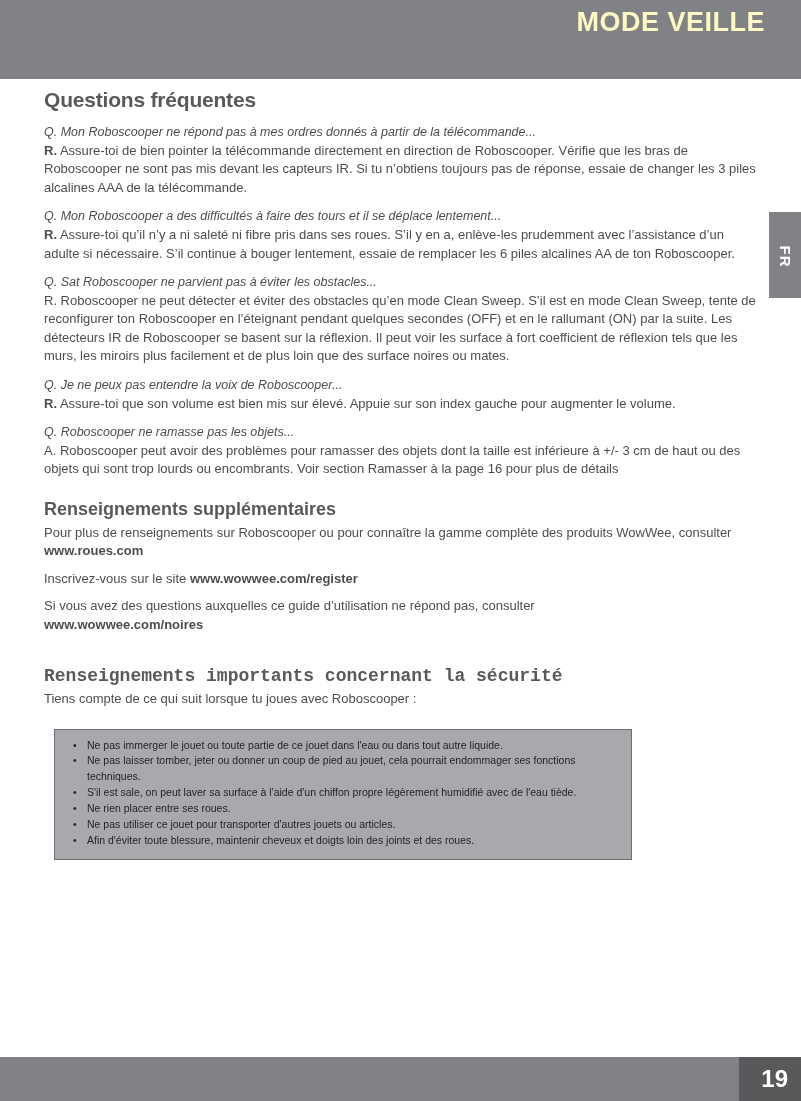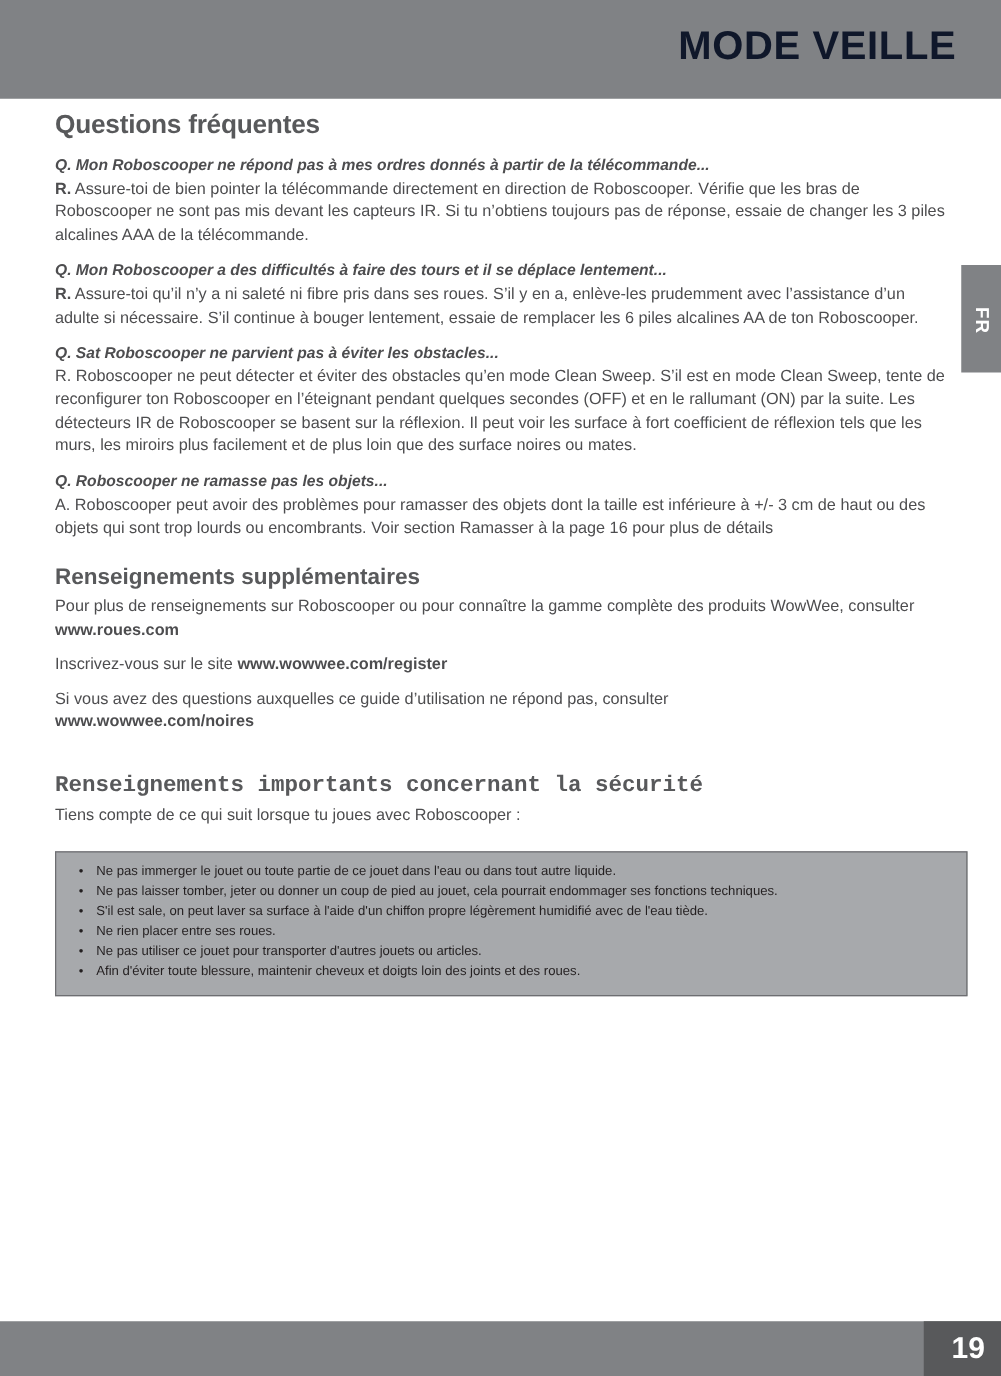--- a/index.html
+++ b/index.html
@@ -21,24 +21,24 @@
     position: absolute;
     top: 0;
     left: 0;
     width: 801px;
     height: 79px;
     background: #808285;
   }
   .header-title {
     position: absolute;
     right: 36px;
-    top: 18px;
-    font-size: 32px;
-    font-weight: bold;
-    color: #0f172a;
+    top: 7px;
+    font-size: 27px;
+    font-weight: bold;
+    color: #fef9c3;
     letter-spacing: 0.5px;
   }
 
   
   .side-tab {
     position: absolute;
     right: 0;
     top: 212px;
     width: 32px;
     height: 86px;
@@ -81,21 +81,21 @@
     margin-top: 32px;
     font-family: Liberation Mono, monospace;
   }
 
   .faq-item {
     margin-bottom: 11px;
   }
   .faq-q {
     font-size: 12.5px;
     font-style: italic;
-    font-weight: bold;
+    font-weight: normal;
     color: #4d4d4f;
     line-height: 1.35;
     margin: 0 0 1px 0;
   }
   .faq-a {
     font-size: 13px;
     color: #4d4d4f;
     line-height: 1.42;
     margin: 0;
   }
@@ -109,25 +109,26 @@
     line-height: 1.42;
     margin: 0 0 9px 0;
   }
   .para b {
     font-weight: bold;
   }
 
   
   .safety-box {
     margin-top: 20px;
-    width: 730px;
+    width: 578px;
     box-sizing: border-box;
     border: 1px solid #6d6e71;
     background: #a7a9ac;
     padding: 8px 10px 10px 14px;
+    margin-left: 10px;
   }
   .safety-box ul {
     margin: 0;
     padding: 0;
     list-style: none;
   }
   .safety-box li {
     font-size: 10.5px;
     color: #231f20;
     line-height: 1.52;
@@ -191,20 +192,24 @@
   <div class="faq-item">
     <p class="faq-q">Q. Mon Roboscooper a des difficultés à faire des tours et il se déplace lentement...</p>
     <p class="faq-a"><b>R.</b><span> Assure-toi qu’il n’y a ni saleté ni fibre pris dans ses roues. S’il y en a, enlève-les prudemment avec l’assistance d’un adulte si nécessaire. S’il continue à bouger lentement, essaie de remplacer les 6 piles alcalines AA de ton Roboscooper.</span></p>
   </div>
 
   <div class="faq-item">
     <p class="faq-q">Q. Sat Roboscooper ne parvient pas à éviter les obstacles...</p>
     <p class="faq-a"><b></b><span>R. Roboscooper ne peut détecter et éviter des obstacles qu’en mode Clean Sweep. S’il est en mode Clean Sweep, tente de reconfigurer ton Roboscooper en l’éteignant pendant quelques secondes (OFF) et en le rallumant (ON) par la suite. Les détecteurs IR de Roboscooper se basent sur la réflexion. Il peut voir les surface à fort coefficient de réflexion tels que les murs, les miroirs plus facilement et de plus loin que des surface noires ou mates.</span></p>
   </div>
 
+  <div class="faq-item">
+    <p class="faq-q">Q. Je ne peux pas entendre la voix de Roboscooper...</p>
+    <p class="faq-a"><b>R.</b><span> Assure-toi que son volume est bien mis sur élevé. Appuie sur son index gauche pour augmenter le volume.</span></p>
+  </div>
 
   <div class="faq-item">
     <p class="faq-q">Q. Roboscooper ne ramasse pas les objets...</p>
     <p class="faq-a"><b></b><span>A. Roboscooper peut avoir des problèmes pour ramasser des objets dont la taille est inférieure à +/- 3 cm de haut ou des objets qui sont trop lourds ou encombrants. Voir section Ramasser à la page 16 pour plus de détails</span></p>
   </div>
 
   <h2 class="section-title">Renseignements supplémentaires</h2>
 
   <p class="para"><span>Pour plus de renseignements sur Roboscooper ou pour connaître la gamme complète des produits WowWee, consulter </span><b>www.roues.com</b></p>
 

